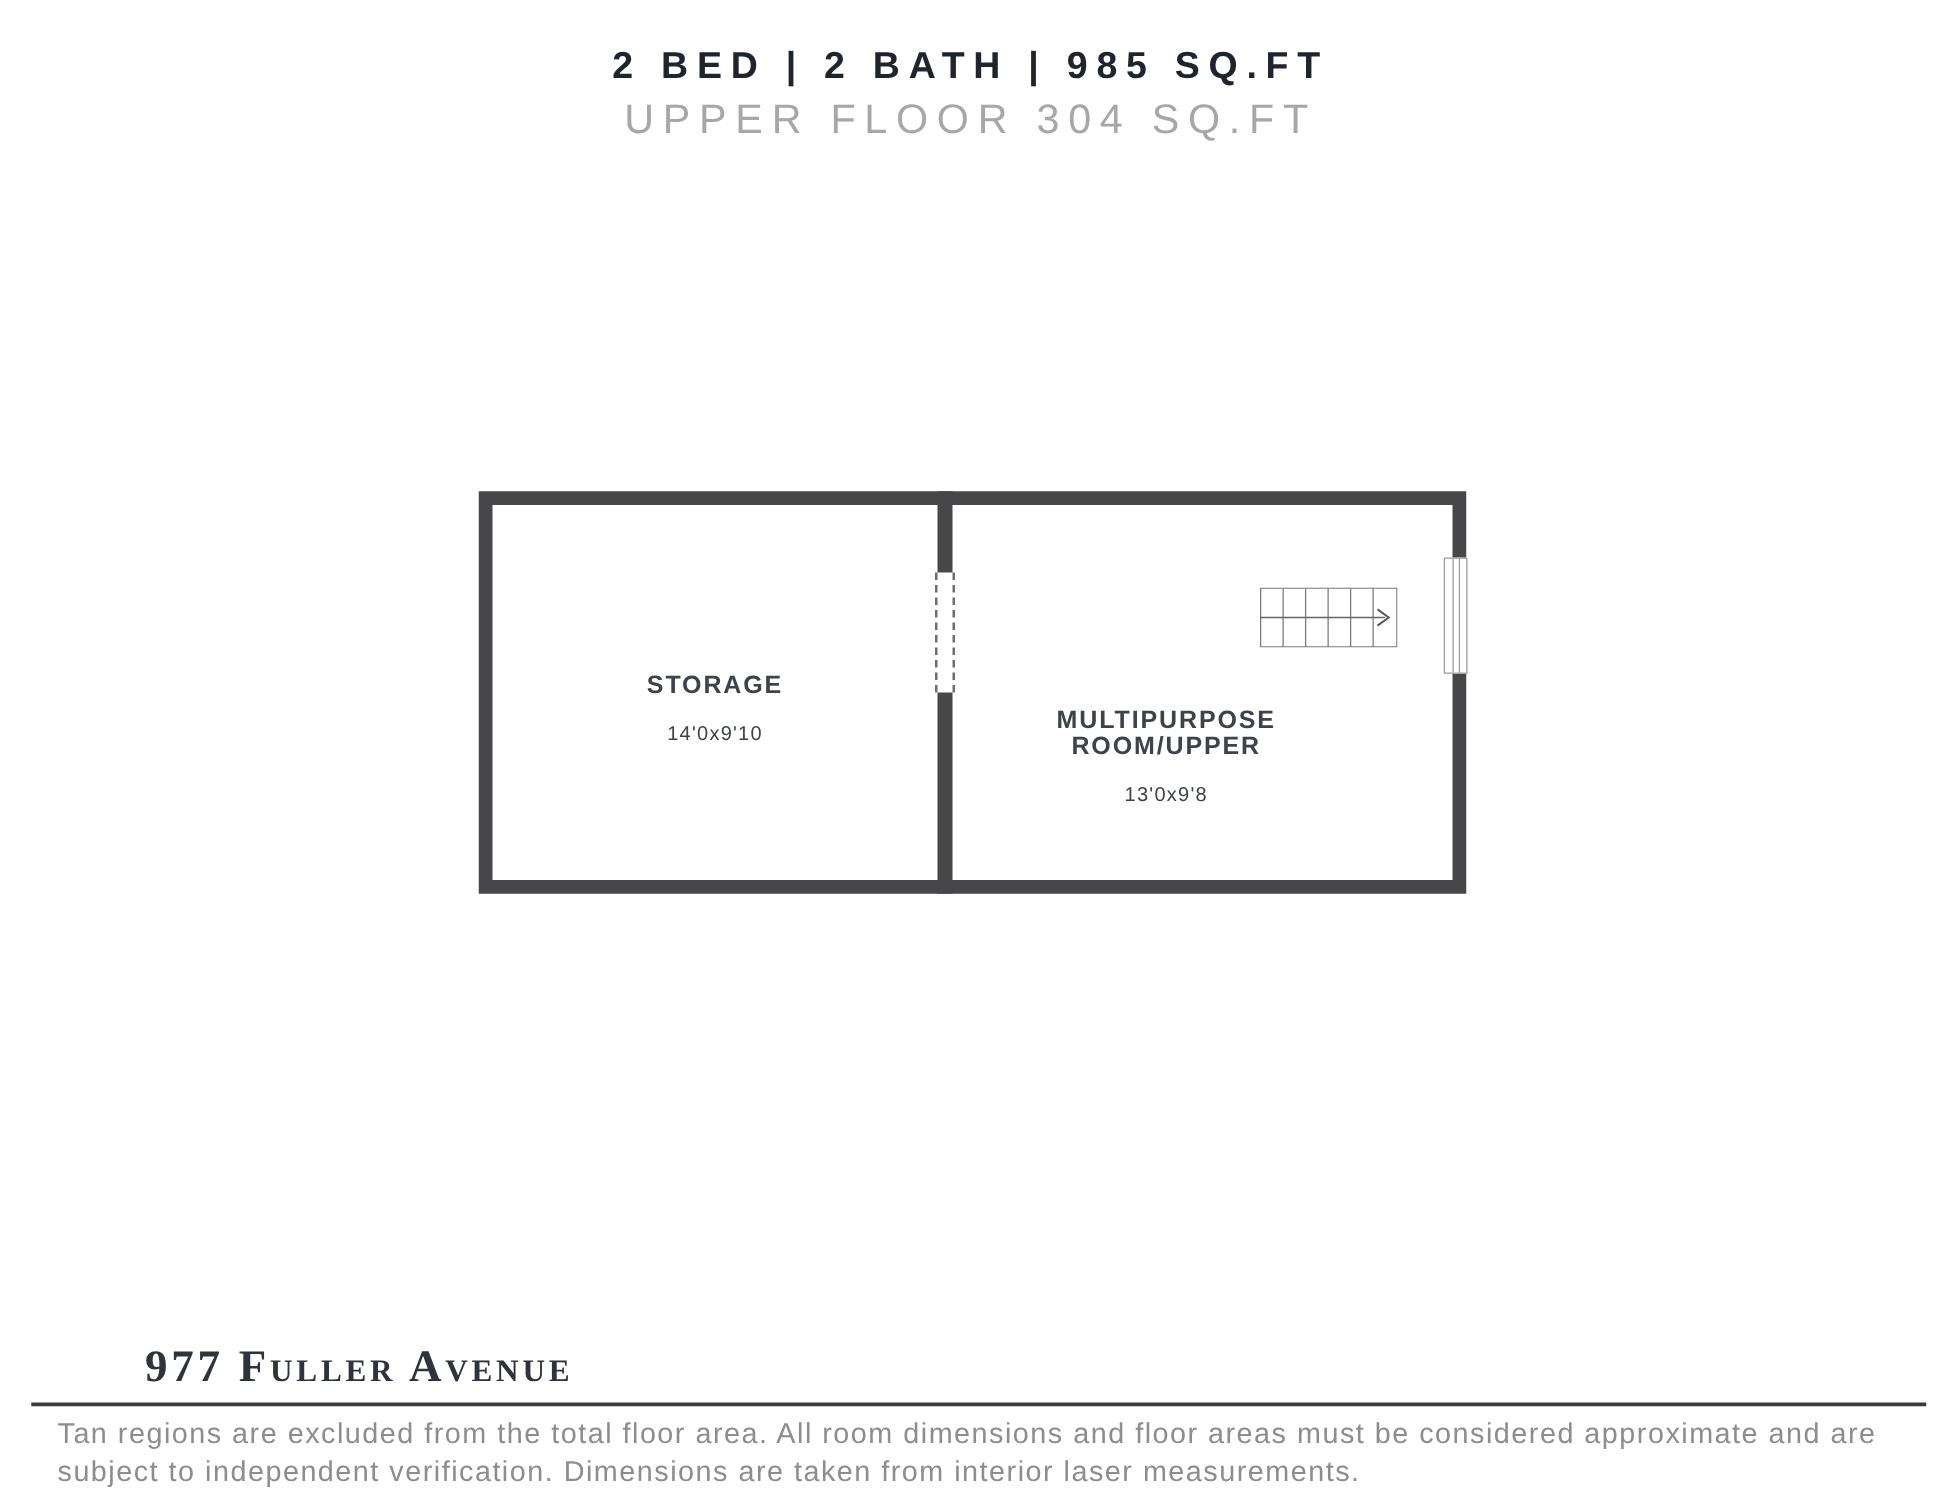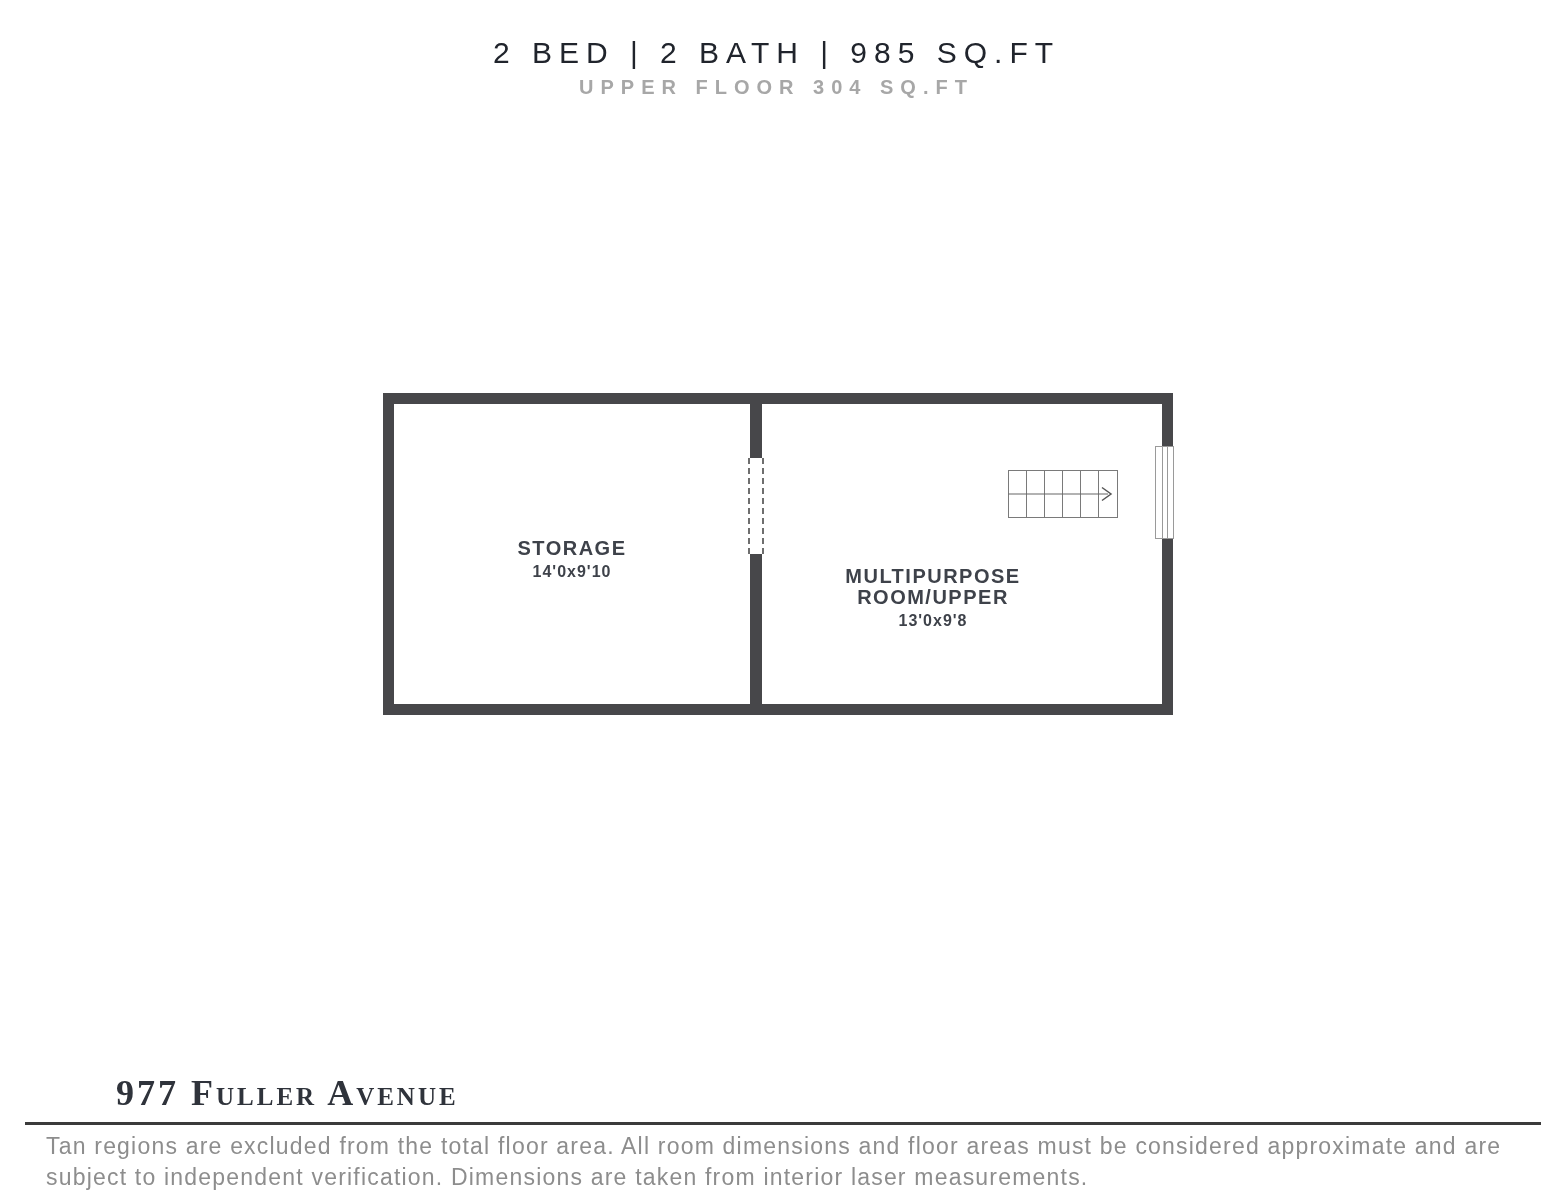--- a/index.html
+++ b/index.html
@@ -12,30 +12,30 @@
     overflow: hidden;
     font-family: "Liberation Sans", sans-serif;
   }
 
   
   .plan-title {
     position: absolute;
     top: 36px; left: 0; width: 100%;
     text-align: center;
     font-size: 30px;
-    font-weight: 400;
+    font-weight: 700;
     letter-spacing: 7px;
     color: #20242c;
   }
   .plan-subtitle {
     position: absolute;
     top: 76px; left: 0; width: 100%;
     text-align: center;
-    font-size: 20px;
-    font-weight: 700;
+    font-size: 33px;
+    font-weight: 400;
     letter-spacing: 7px;
     color: #a7a7a7;
   }
 
   
   .outer-walls {
     position: absolute;
     left: 383px; top: 393px;
     width: 790px; height: 322px;
     border: 11px solid #47474a;
@@ -87,23 +87,23 @@
     z-index: 3;
   }
   .room-label .room-name {
     font-size: 20px;
     font-weight: 700;
     letter-spacing: 1.5px;
     line-height: 21px;
   }
   .room-label .room-dims {
     font-size: 16px;
-    font-weight: 700;
+    font-weight: 400;
     letter-spacing: 1px;
-    margin-top: 4px;
+    margin-top: 20px;
   }
   .label-storage { left: 394px; top: 538px; width: 356px; text-align: center; }
   .label-multi   { left: 762px; top: 566px; width: 342px; }
 
   
   .address {
     position: absolute;
     left: 116px; top: 1072px;
     font-family: "Liberation Serif", serif;
     font-variant: small-caps;

